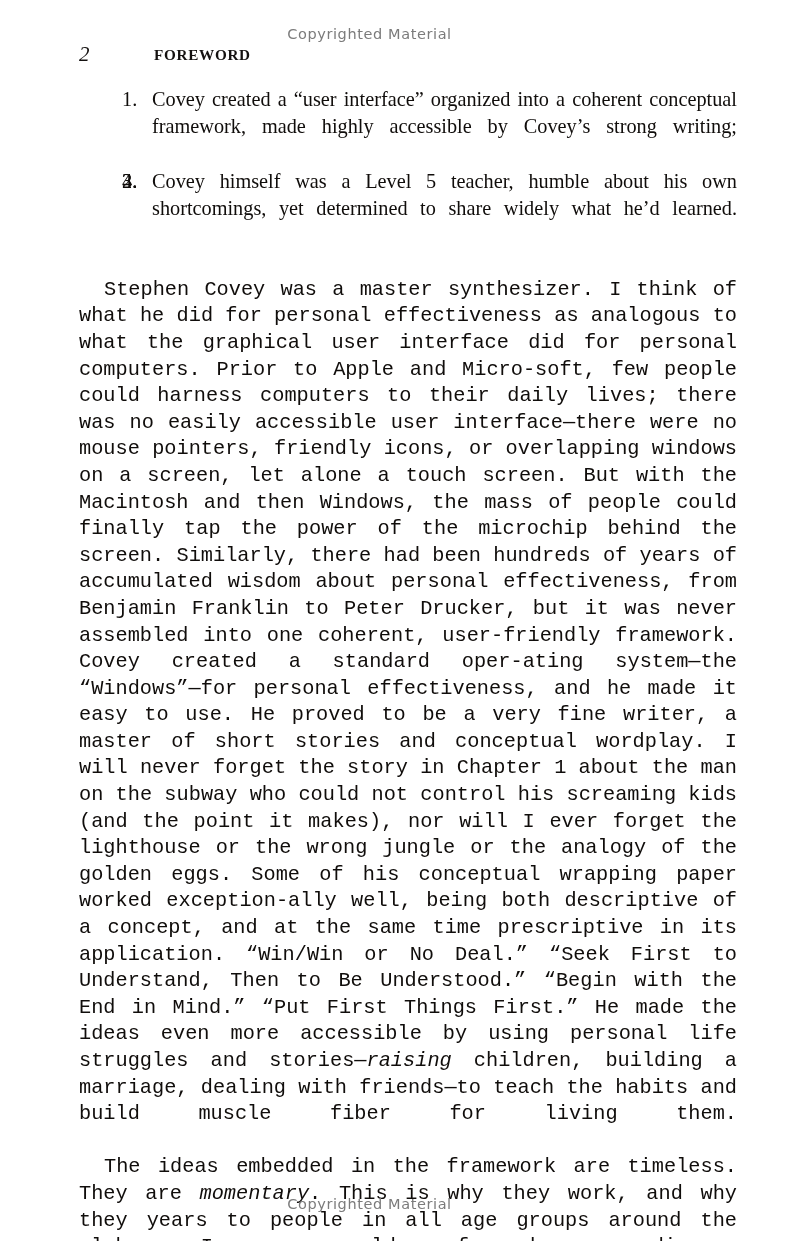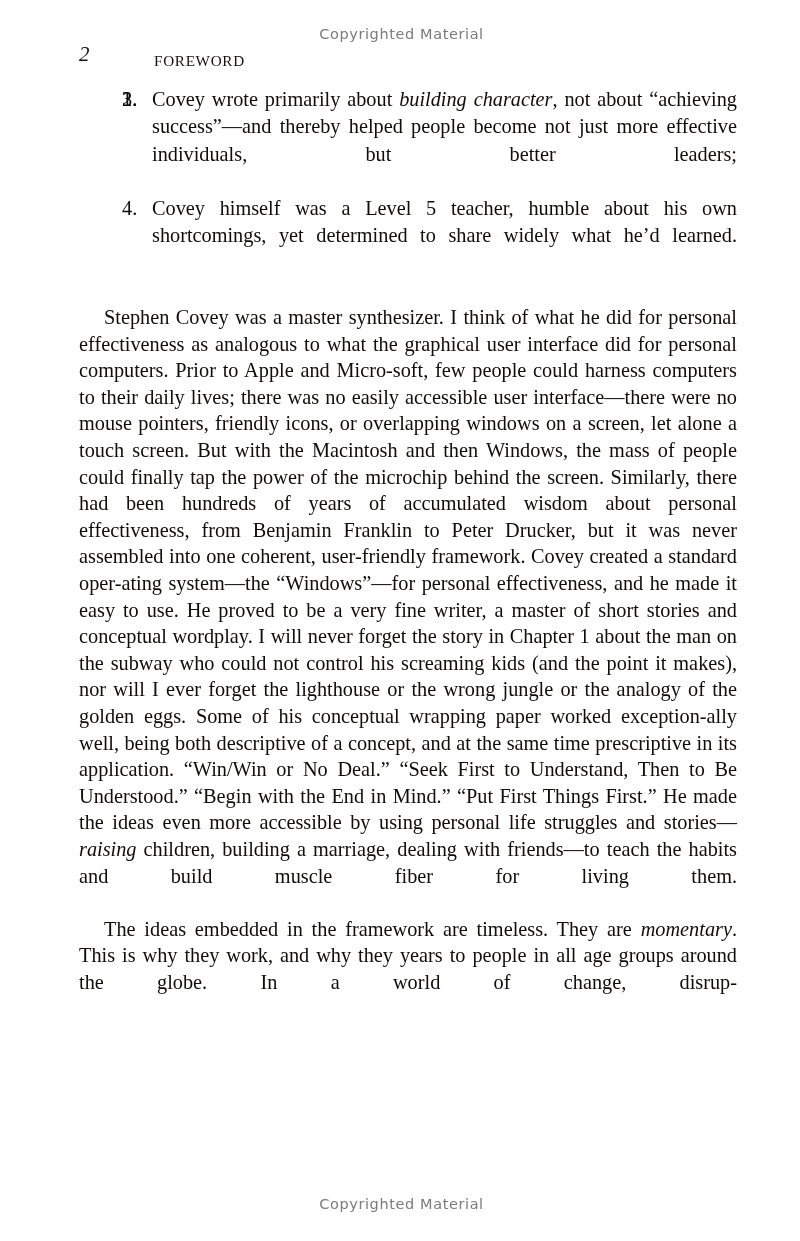--- a/index.html
+++ b/index.html
@@ -24,21 +24,20 @@
   
   .watermark {
     position: absolute;
     left: 0;
     width: 739px;
     text-align: center;
     font-family: "DejaVu Sans", "Liberation Sans", sans-serif;
     font-size: 14.5px;
     letter-spacing: 0.6px;
     color: #7b7b7b;
-    margin-left: 32px;
   }
   .watermark-top { top: 26px; }
   .watermark-bottom { top: 1196px; }
 
   
   .running-head {
     position: absolute;
     top: 42px;
     left: 79px;
     width: 657px;
@@ -49,26 +48,26 @@
     left: 0;
     top: 0;
     font-size: 21px;
     font-style: italic;
     line-height: 24px;
     color: #141110;
   }
   .head-title {
     position: absolute;
     left: 75px;
-    top: 8px;
+    top: 2px;
     font-size: 15.2px;
     line-height: 22px;
     letter-spacing: 0.7px;
     font-variant: small-caps;
-    font-weight: 400;
+    font-weight: 700;
     color: #141110;
   }
 
   
   .column {
     position: absolute;
     top: 86px;
     left: 79px;
     width: 658px;
   }
@@ -112,20 +111,21 @@
   
   .body-para {
     font-size: 20.3px;
     line-height: 26.6px;
     text-align: justify;
     text-justify: inter-word;
     margin: 0;
     text-indent: 25px;
     -webkit-hyphens: manual;
     hyphens: manual;
+    font-family: Liberation Mono, monospace;
   }
   .body-para::after {
     content: "";
     display: inline-block;
     width: 100%;
   }
   .para-gap { height: 27px; }
 
   .ital { font-style: italic; }
 </style>
@@ -139,27 +139,27 @@
   <div class="running-head">
     <span class="folio">2</span>
     <span class="head-title">FOREWORD</span>
   </div>
 
   <div class="column">
 
     <ol class="num-list">
       <li>
         <span class="marker">1.</span>
+        <span class="li-text">Covey created a “user interface” organized into a coherent conceptual framework, made highly accessible by Covey’s strong writing;</span>
       </li>
       <li>
         <span class="marker">2.</span>
       </li>
       <li>
         <span class="marker">3.</span>
-        <span class="li-text"><span>Covey wrote primarily about </span><span class="ital">building character</span><span>, not about “achieving success”—and thereby helped people become not just more effective individuals, but better leaders;</span></span>
       </li>
       <li>
         <span class="marker">4.</span>
         <span class="li-text">Covey himself was a Level 5 teacher, humble about his own shortcomings, yet determined to share widely what he’d learned.</span>
       </li>
     </ol>
 
     <div class="para-gap"></div>
 
     <p class="body-para"><span>Stephen Covey was a master synthesizer. I think of what he did for personal effectiveness as analogous to what the graphical user interface did for personal computers. Prior to Apple and Micro-soft, few people could harness computers to their daily lives; there was no easily accessible user interface—there were no mouse pointers, friendly icons, or overlapping windows on a screen, let alone a touch screen. But with the Macintosh and then Windows, the mass of people could finally tap the power of the microchip behind the screen. Similarly, there had been hundreds of years of accumulated wisdom about personal effectiveness, from Benjamin Franklin to Peter Drucker, but it was never assembled into one coherent, user-friendly framework. Covey created a standard oper-ating system—the “Windows”—for personal effectiveness, and he made it easy to use. He proved to be a very fine writer, a master of short stories and conceptual wordplay. I will never forget the story in Chapter 1 about the man on the subway who could not control his screaming kids (and the point it makes), nor will I ever forget the lighthouse or the wrong jungle or the analogy of the golden eggs. Some of his conceptual wrapping paper worked exception-ally well, being both descriptive of a concept, and at the same time prescriptive in its application. “Win/Win or No Deal.” “Seek First to Understand, Then to Be Understood.” “Begin with the End in Mind.” “Put First Things First.” He made the ideas even more accessible by using personal life struggles and stories—</span><span class="ital">raising</span><span> children, building a marriage, dealing with friends—to teach the habits and build muscle fiber for living them.</span></p>

